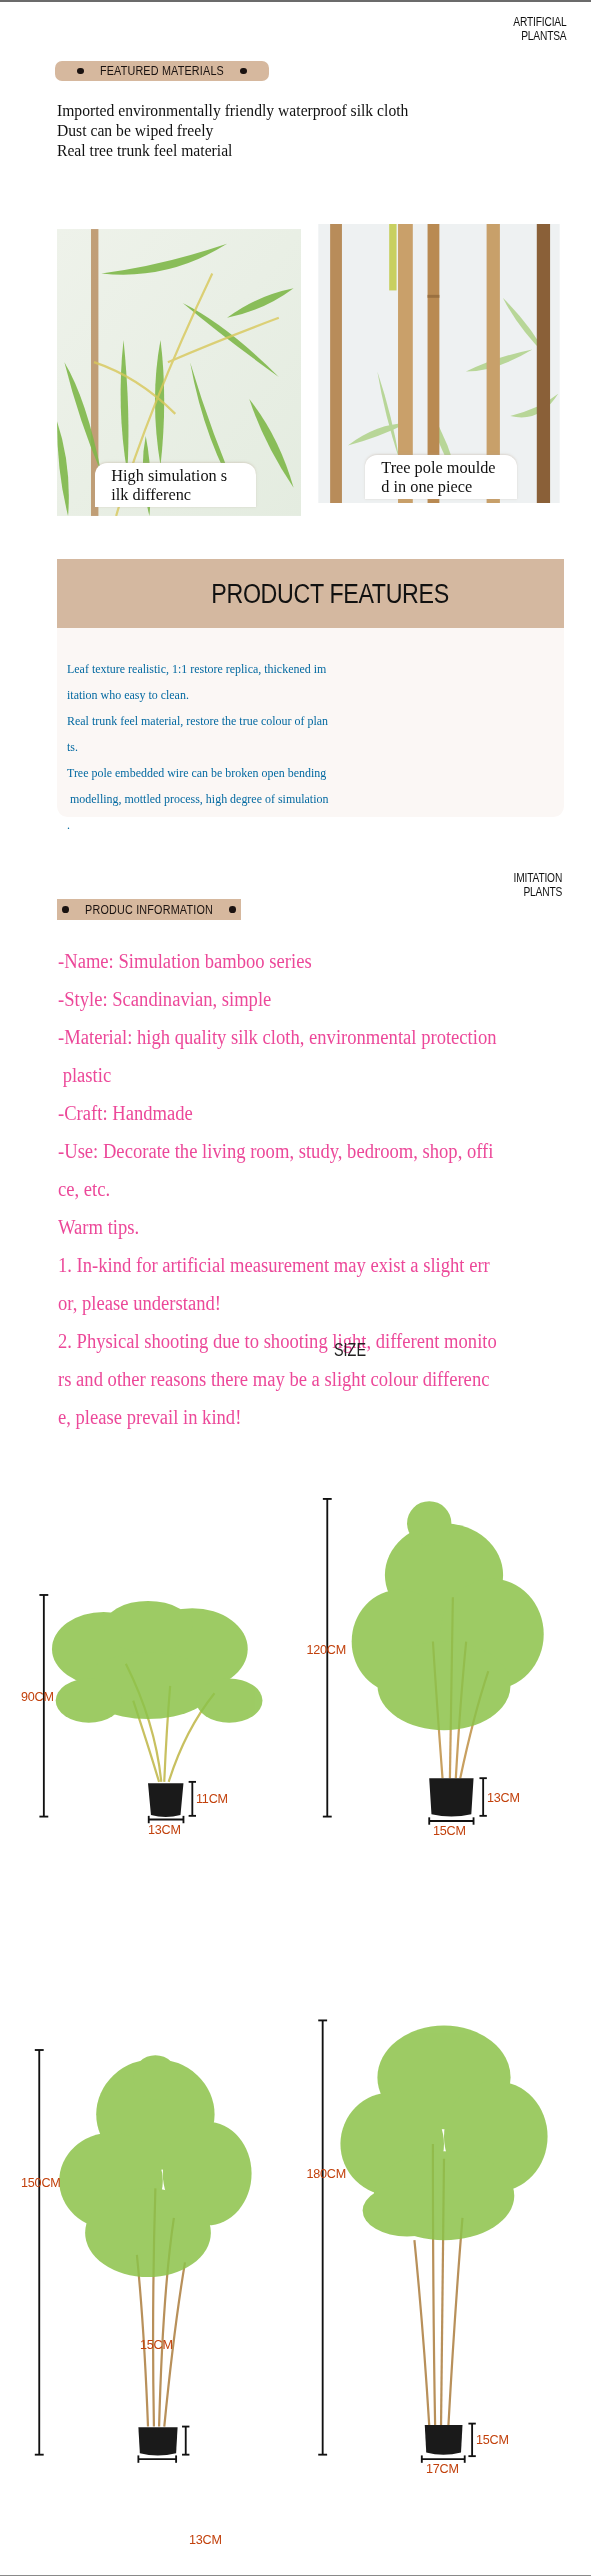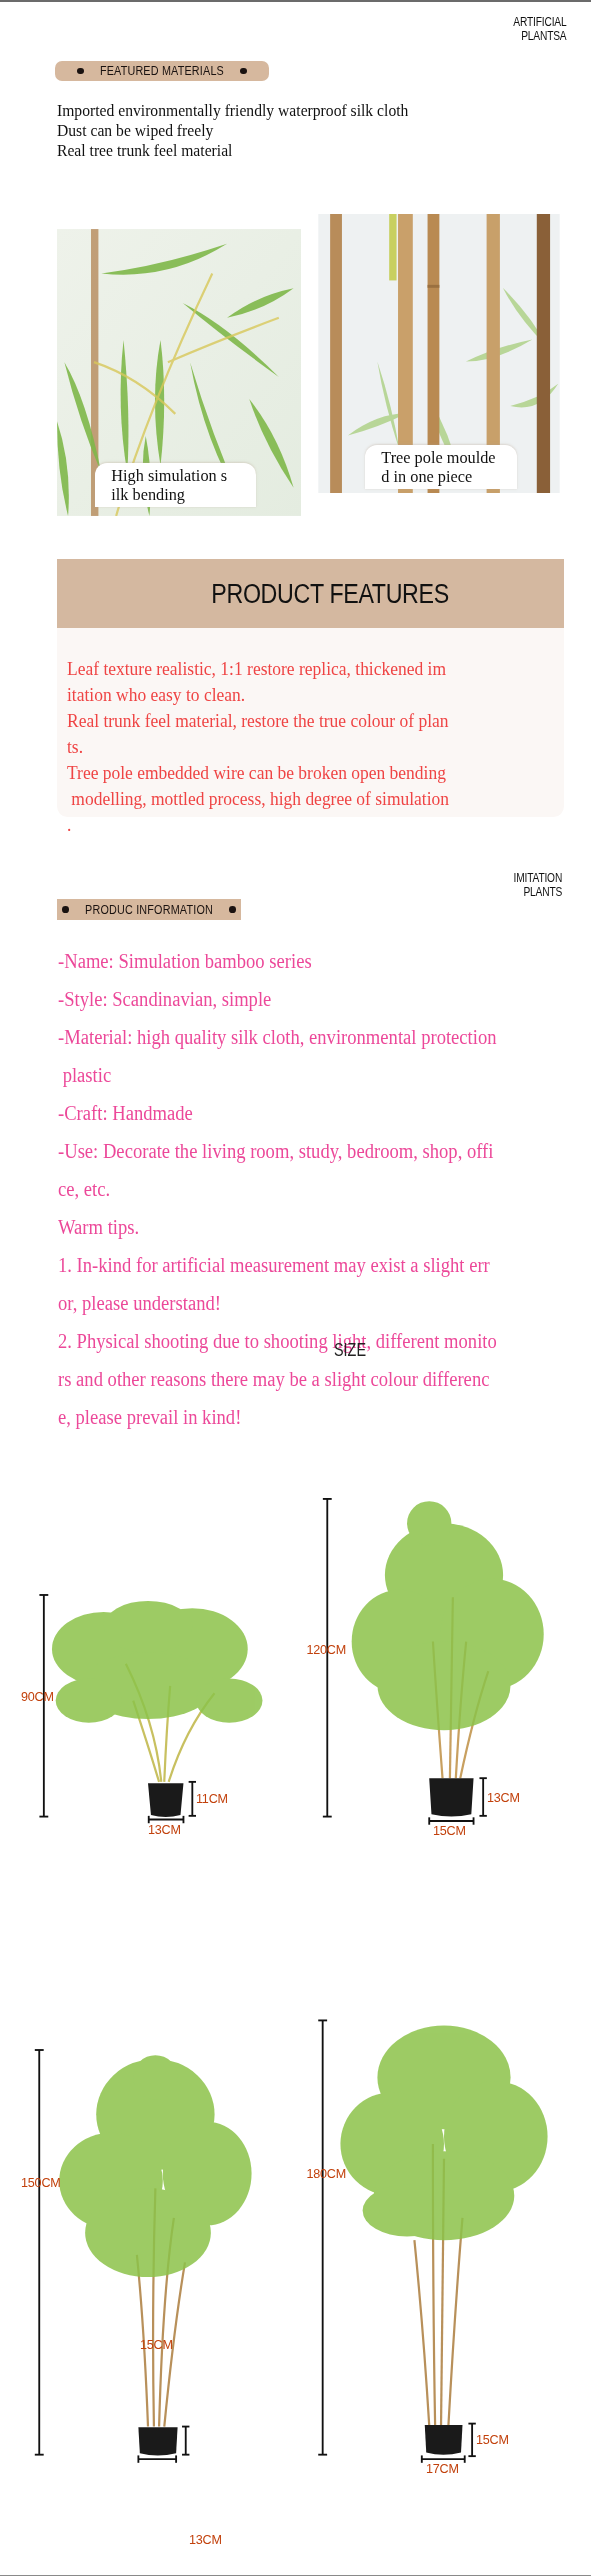--- a/index.html
+++ b/index.html
@@ -9,21 +9,21 @@
   .brand { position: absolute; right: 26px; text-align: right; font-family: "Liberation Sans", sans-serif; font-size: 12px; line-height: 14px; letter-spacing: -0.2px; color: #111; transform: scaleX(0.85); transform-origin: right; }
   .badge { position: absolute; background: #d6b89e; font-family: "Liberation Sans", sans-serif; font-size: 12px; color: #1a1210; display: flex; align-items: center; justify-content: center; gap: 9px; letter-spacing: 0.2px; }
   .badge .dot { width: 6.7px; height: 6.7px; border-radius: 50%; background: #1a1210; display: inline-block; }
   .badge .lbl { transform: scaleX(0.9); }
   .lines { position: absolute; left: 57px; font-size: 17px; line-height: 20px; color: #111; }
   .photo { position: absolute; overflow: hidden; }
   .photo svg { display: block; }
   .caption { position: absolute; background: #ffffff; border-radius: 12px 12px 0 0; font-size: 16.3px; line-height: 18.5px; padding: 4.4px 12px 3px 16.3px; color: #111; box-shadow: 0 -0.7px 2.2px rgba(180,160,140,0.35); }
   .pf-head { position: absolute; left: 57px; top: 559px; width: 507px; height: 70px; background: #d4b8a0; display: flex; align-items: center; justify-content: center; padding-left: 40px; }
   .pf-head span { font-family: "Liberation Sans", sans-serif; font-size: 27px; color: #111; transform: scaleX(0.86); display: inline-block; letter-spacing: -0.4px; }
-  .pf-body { position: absolute; left: 57px; top: 628px; width: 507px; height: 189px; background: #fbf7f5; border-radius: 0 0 10.4px 10.4px; padding: 28px 10.4px 0 9.6px; font-size: 19px; line-height: 26px; color: #ef4444; }
+  .pf-body { position: absolute; left: 57px; top: 628px; width: 507px; height: 189px; background: #fbf7f5; border-radius: 0 0 10.4px 10.4px; padding: 28px 10.4px 0 9.6px; font-size: 13px; line-height: 26px; color: #0369a1; }
   .pf-body p { white-space: pre-wrap; transform: scaleX(0.92); transform-origin: left; width: 108%; }
   .info { position: absolute; left: 58px; top: 942px; width: 518px; font-size: 20px; line-height: 38px; color: #ec4899; }
   .info p { white-space: pre; transform: scaleX(0.93); transform-origin: left; }
   .size-label { position: absolute; left: 330px; top: 1340px; font-family: "Liberation Sans", sans-serif; font-size: 18px; color: #222; transform: scaleX(0.8); }
   .plant { position: absolute; }
   .dim { position: absolute; font-family: "Liberation Sans", sans-serif; font-size: 12.6px; color: #c2410c; letter-spacing: -0.2px; }
 </style>
 </head>
 <body>
 
@@ -69,25 +69,25 @@
       <path d="M260 230 Q300 280 320 350 Q280 290 260 230Z"></path>
     </g>
     <g stroke="#d8c85a" stroke-width="3" fill="none" opacity="0.8">
       <path d="M80 388 Q120 250 210 60"></path>
       <path d="M150 180 Q220 150 300 120"></path>
       <path d="M50 180 Q110 200 160 250"></path>
     </g>
   </svg>
   <div class="caption" style="left:38px; top:234px; width:161px;">
     <div>High simulation s</div>
-    <div>ilk bending</div>
+    <div>ilk differenc</div>
   </div>
 </div>
 
-<div class="photo" style="left:318px; top:214px; width:242px; height:279px;">
+<div class="photo" style="left:318px; top:224px; width:242px; height:279px;">
   <svg width="242" height="279" viewBox="0 0 327 378">
     <rect width="327" height="378" fill="#eef1f2"></rect>
     <g fill="#8cc050" opacity="0.55">
       <path d="M40 300 Q80 270 120 270 Q80 290 40 300Z"></path>
       <path d="M200 200 Q240 180 290 170 Q240 200 200 200Z"></path>
       <path d="M250 100 Q290 140 310 180 Q270 140 250 100Z"></path>
       <path d="M150 250 Q180 300 190 350 Q160 300 150 250Z"></path>
       <path d="M80 200 Q100 260 110 320 Q90 260 80 200Z"></path>
       <path d="M260 260 Q300 250 325 230 Q300 270 260 260Z"></path>
     </g>

